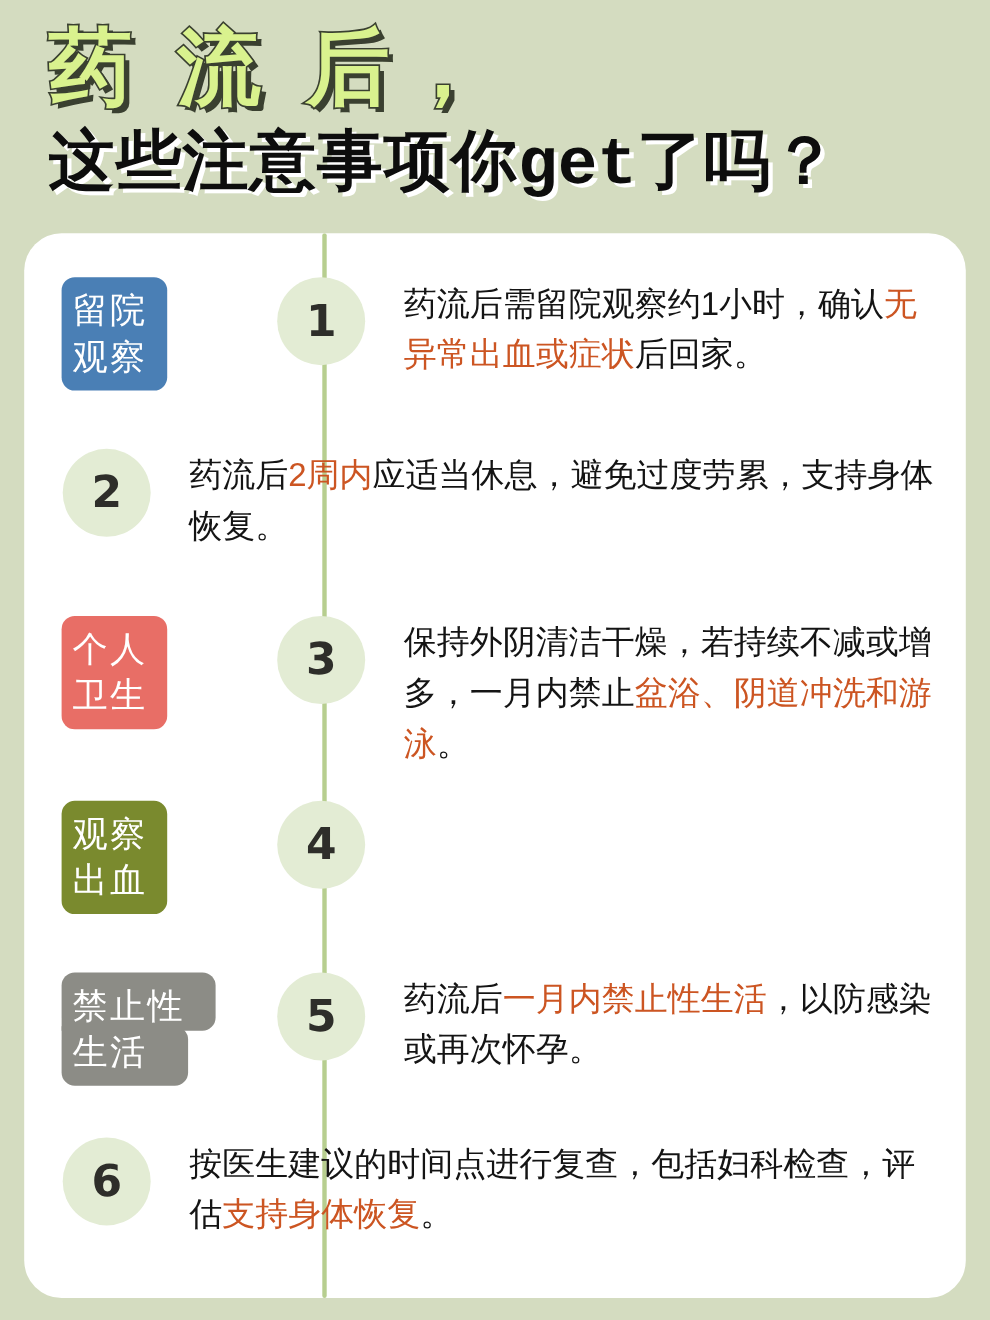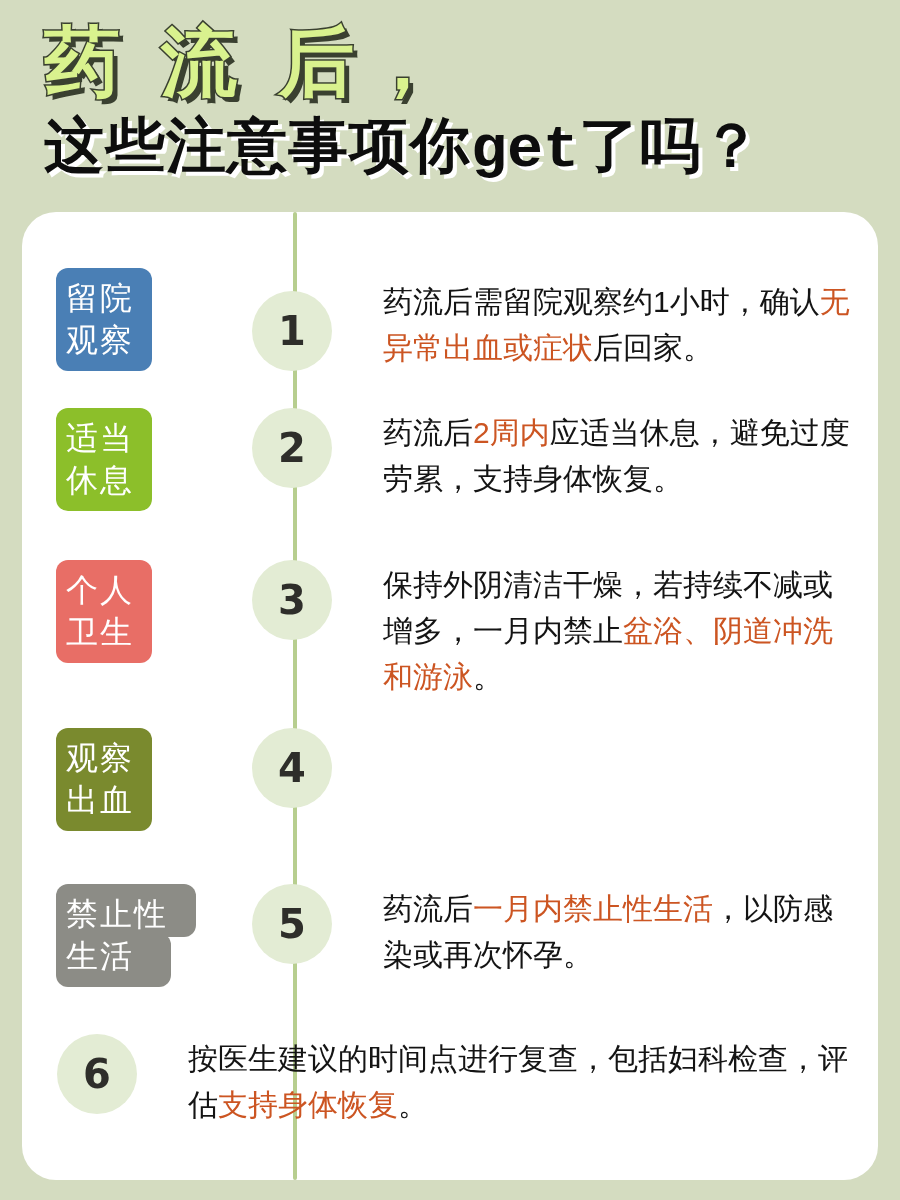--- a/index.html
+++ b/index.html
@@ -165,21 +165,20 @@
     font-family: "DejaVu Sans", sans-serif;
     position: relative;
     z-index: 2;
   }
 
   
   .text-col {
     flex: 1 1 auto;
     padding-right: 26px;
     padding-top: 2px;
-    margin-left: 16px;
   }
   .item-text {
     font-size: 30px;
     line-height: 46px;
     color: #141414;
     font-weight: 500;
     letter-spacing: 0px;
     margin: 0;
   }
   .hl {
@@ -190,41 +189,35 @@
 <body>
 
 <div class="header">
   <div class="title-line1">药 流 后，</div>
   <div class="title-line2"><span>这些注意事项你</span><span class="latin">get</span><span>了吗？</span></div>
 </div>
 
 <div class="card">
   <div class="timeline-line"></div>
   <div class="rows" id="rows">
-      <div class="row" style="top: 56px; align-items: flex-end;">
+      <div class="row" style="top: 40px;">
         <div class="badge-col">
           <div class="badge" style="background: rgb(74, 127, 181);">
             <span class="bline">留院</span>
             <span class="bline">观察</span>
           </div>
         </div>
         <div class="num-col">
           <div class="num-circle">1</div>
         </div>
         <div class="text-col">
           <p class="item-text"><span>药流后需留院观察约1小时，确认</span><span class="hl">无异常出血或症状</span><span>后回家。</span></p>
         </div>
       </div>
       <div class="row" style="top: 196px;">
-        <div class="badge-col">
-          <div class="badge" style="background: rgb(140, 191, 42);">
-            <span class="bline">适当</span>
-            <span class="bline">休息</span>
-          </div>
-        </div>
         <div class="num-col">
           <div class="num-circle">2</div>
         </div>
         <div class="text-col">
           <p class="item-text"><span>药流后</span><span class="hl">2周内</span><span>应适当休息，避免过度劳累，支持身体恢复。</span></p>
         </div>
       </div>
       <div class="row" style="top: 348px;">
         <div class="badge-col">
           <div class="badge" style="background: rgb(232, 110, 102);">

